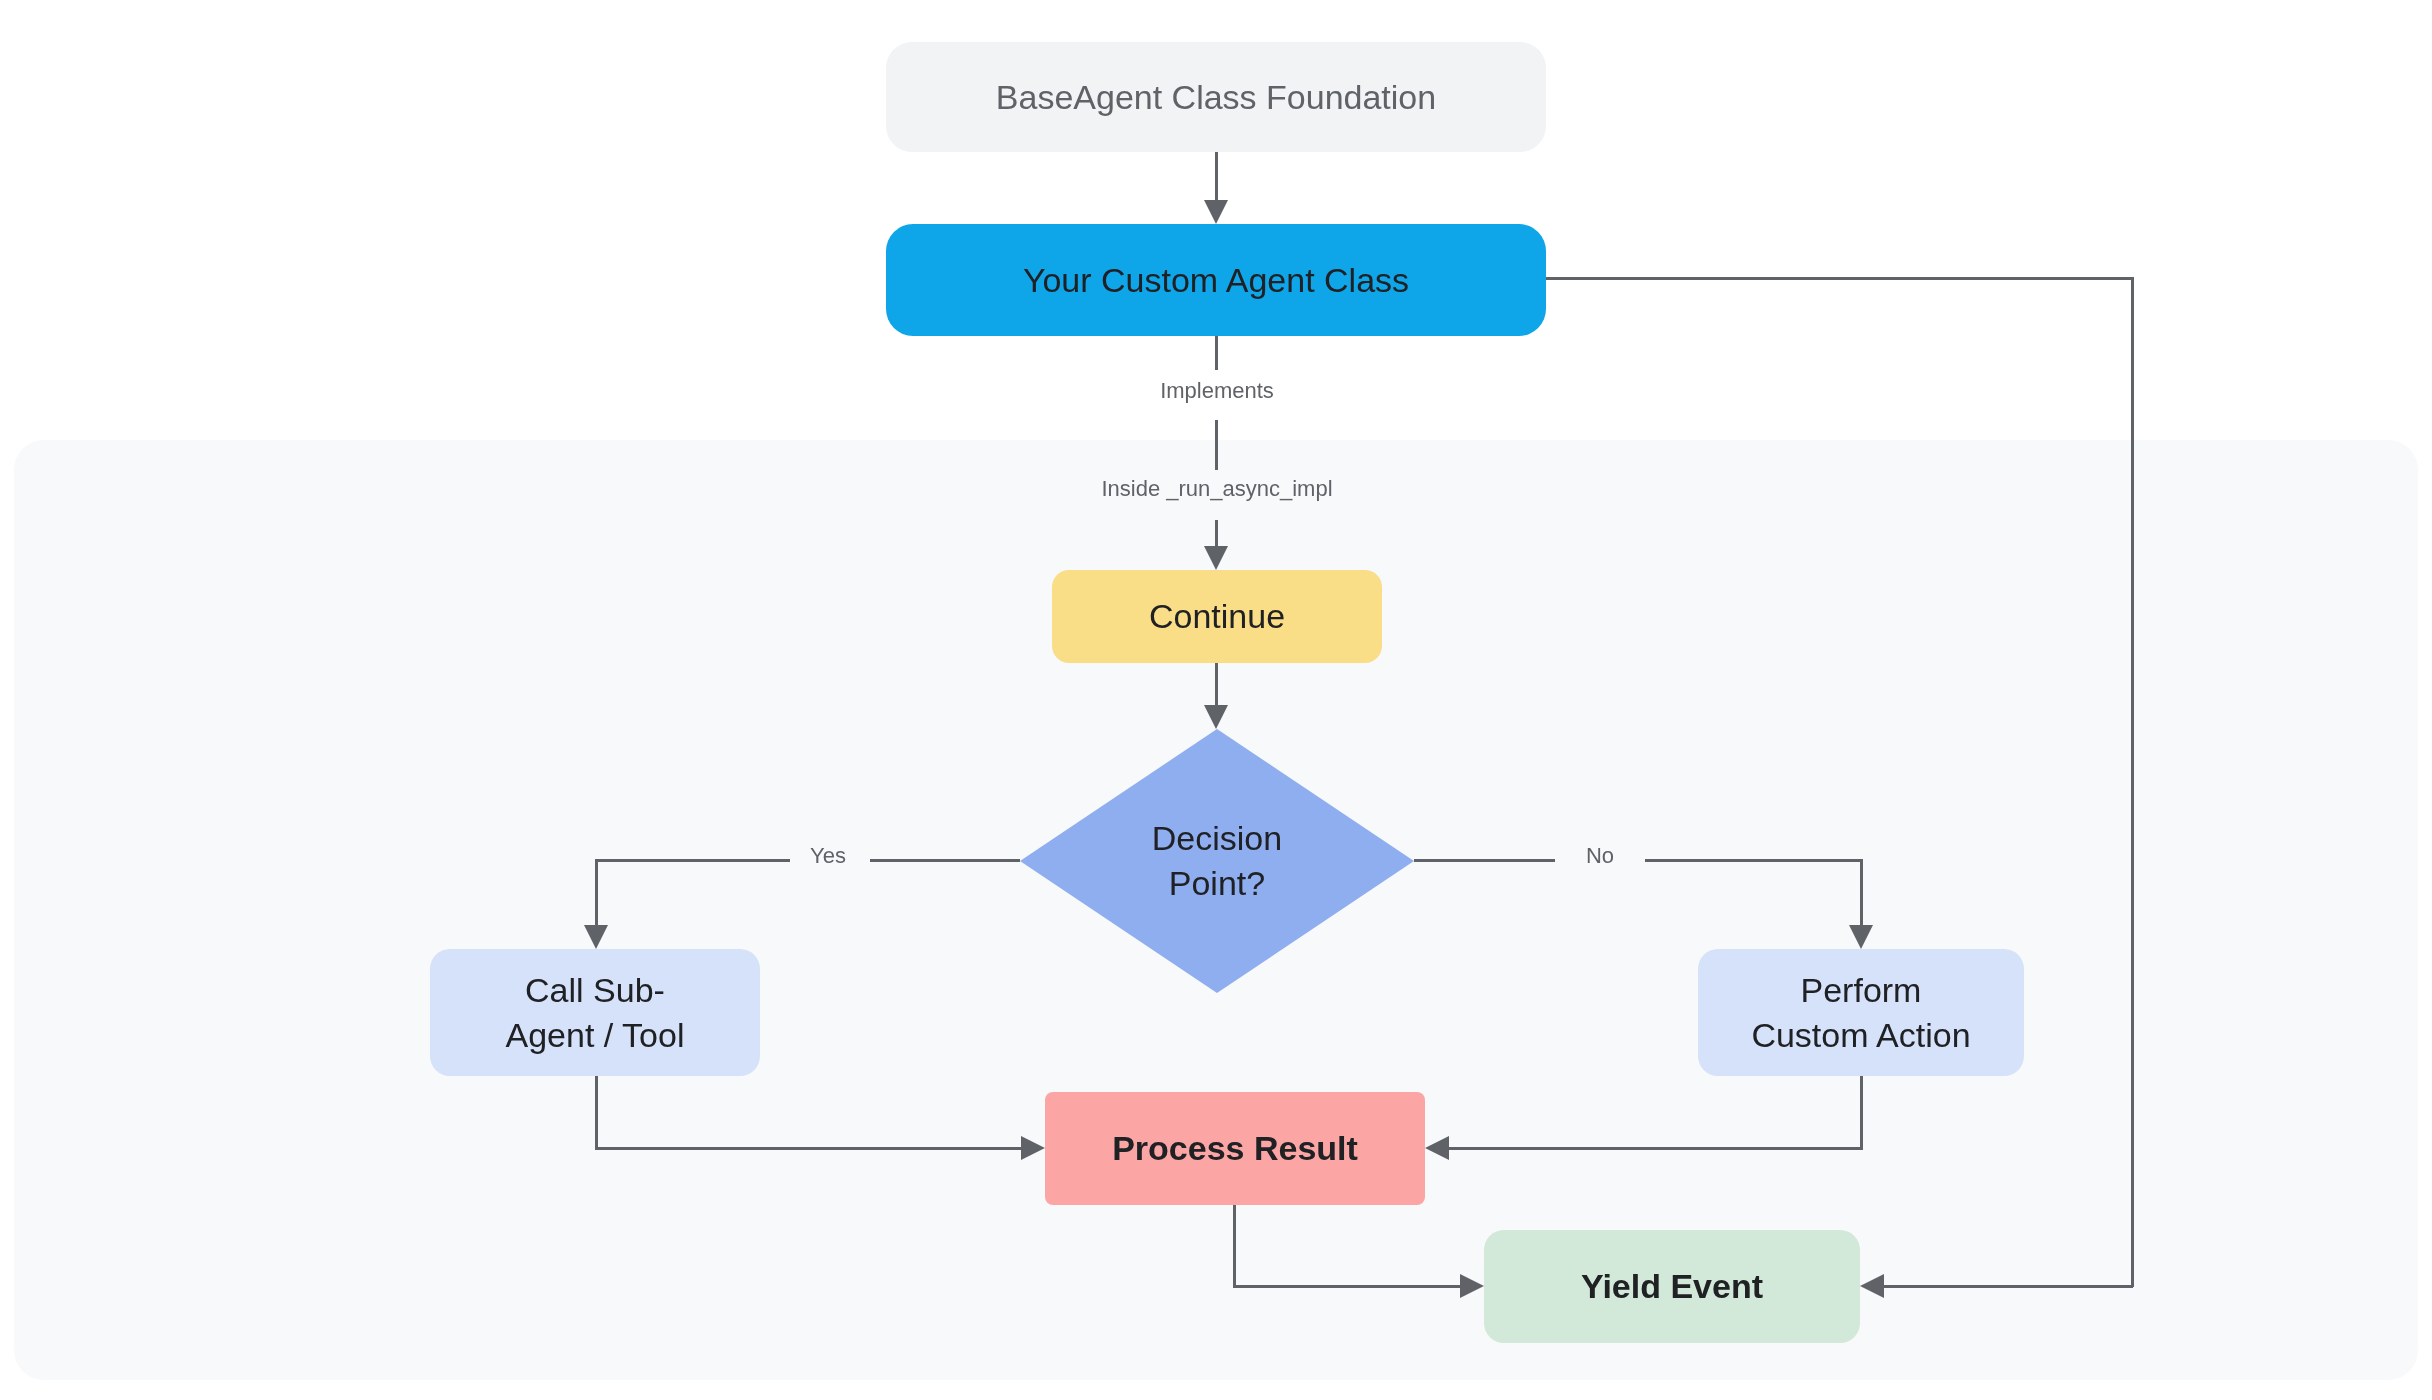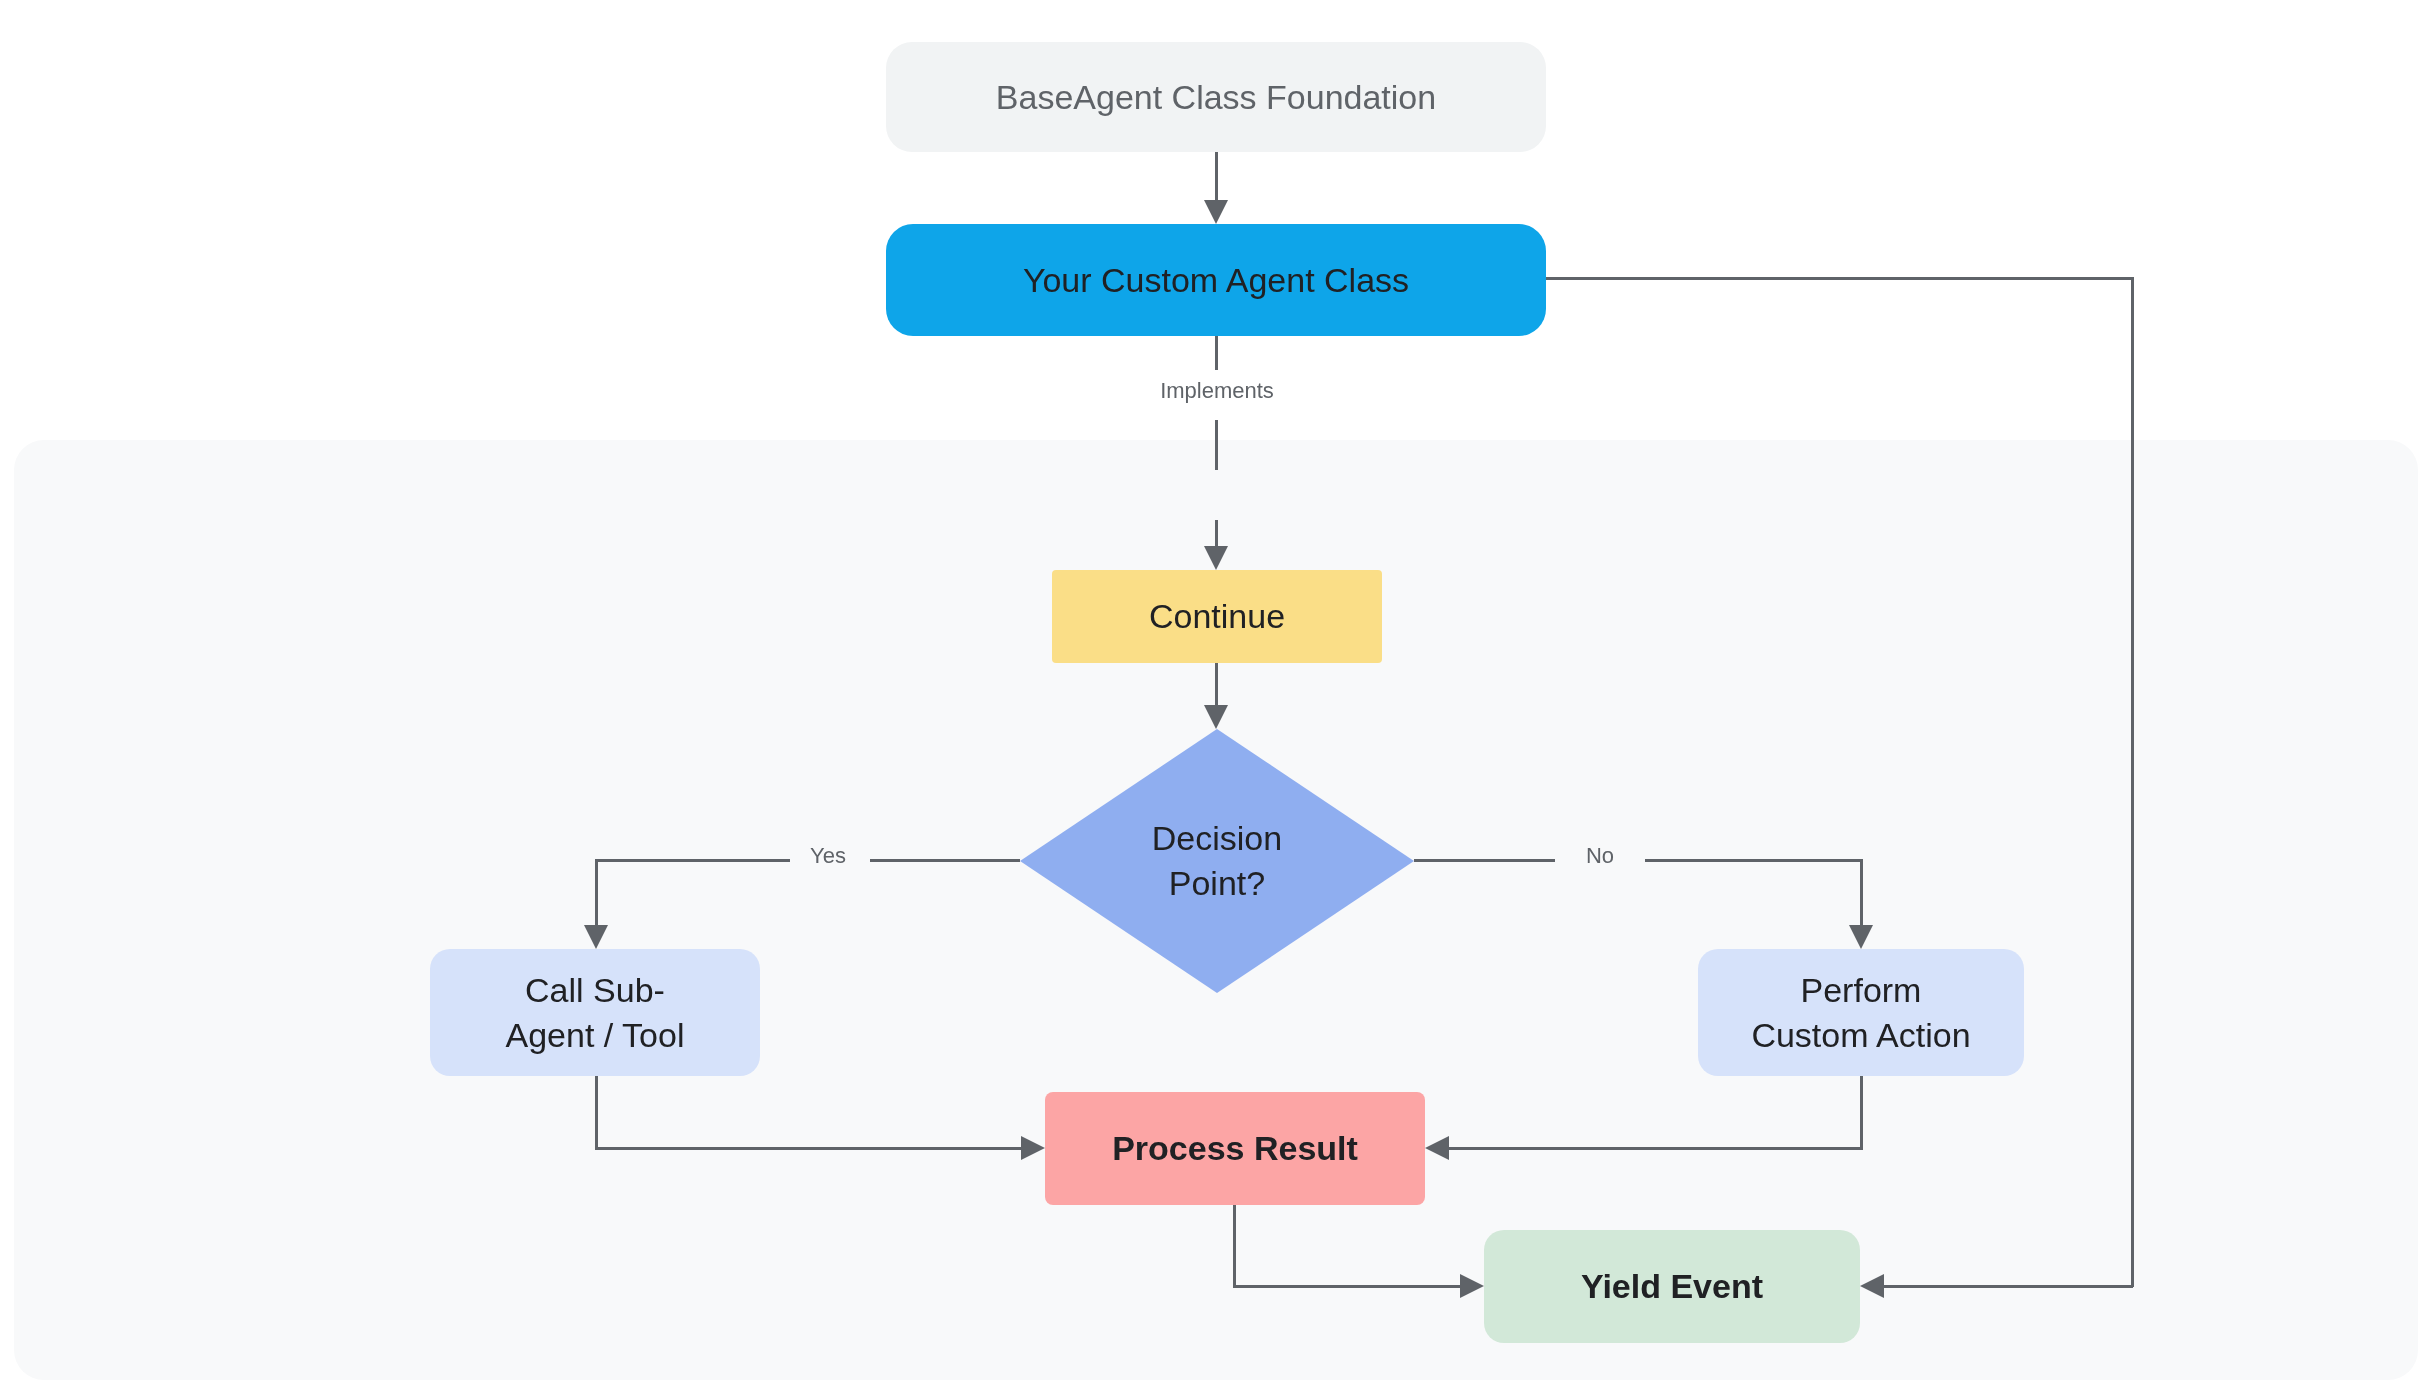--- a/index.html
+++ b/index.html
@@ -6,21 +6,21 @@
   .canvas{position:relative;width:2432px;height:1380px;background:#ffffff;
           font-family:"Liberation Sans",sans-serif;overflow:hidden;}
   .panel{position:absolute;left:14px;top:440px;width:2404px;height:940px;
          background:#F8F9FA;border-radius:30px;}
   .node{position:absolute;display:flex;align-items:center;justify-content:center;
         text-align:center;color:#202124;font-size:34px;line-height:1.32;
         white-space:pre-line;}
   .n-foundation{left:886px;top:42px;width:660px;height:110px;background:#F1F3F4;
                 border-radius:26px;color:#5F6368;}
   .n-custom{left:886px;top:224px;width:660px;height:112px;background:#0ea5e9;border-radius:27px;}
-  .n-continue{left:1052px;top:570px;width:330px;height:93px;background:#FADE87;border-radius:4px;}
+  .n-continue{left:1052px;top:570px;width:330px;height:93px;background:#FADE87;border-radius:17px;}
   .n-diamond{left:1020px;top:729px;width:394px;height:264px;background:#8FAEF0;
              clip-path:polygon(50% 0,100% 50%,50% 100%,0 50%);}
   .n-call{left:430px;top:949px;width:330px;height:127px;background:#D6E2FA;border-radius:20px;}
   .n-perform{left:1698px;top:949px;width:326px;height:127px;background:#D6E2FA;border-radius:20px;}
   .n-process{left:1045px;top:1092px;width:380px;height:113px;background:#fca5a5;
              border-radius:8px;font-weight:700;}
   .n-yield{left:1484px;top:1230px;width:376px;height:113px;background:#D2E8D8;
            border-radius:20px;font-weight:700;}
   .elabel{position:absolute;color:#5F6368;font-size:22px;text-align:center;}
   .l-implements{left:1092px;top:378px;width:250px;}
@@ -99,15 +99,16 @@
   <div class="node n-diamond">Decision
 Point?</div>
   <div class="node n-call">Call Sub-
 Agent / Tool</div>
   <div class="node n-perform">Perform
 Custom Action</div>
   <div class="node n-process">Process Result</div>
   <div class="node n-yield">Yield Event</div>
 
   <div class="elabel l-implements">Implements</div>
+  <div class="elabel l-inside">Inside _run_async_impl</div>
   <div class="elabel l-yes">Yes</div>
   <div class="elabel l-no">No</div>
 </div>
 
 </body></html>

